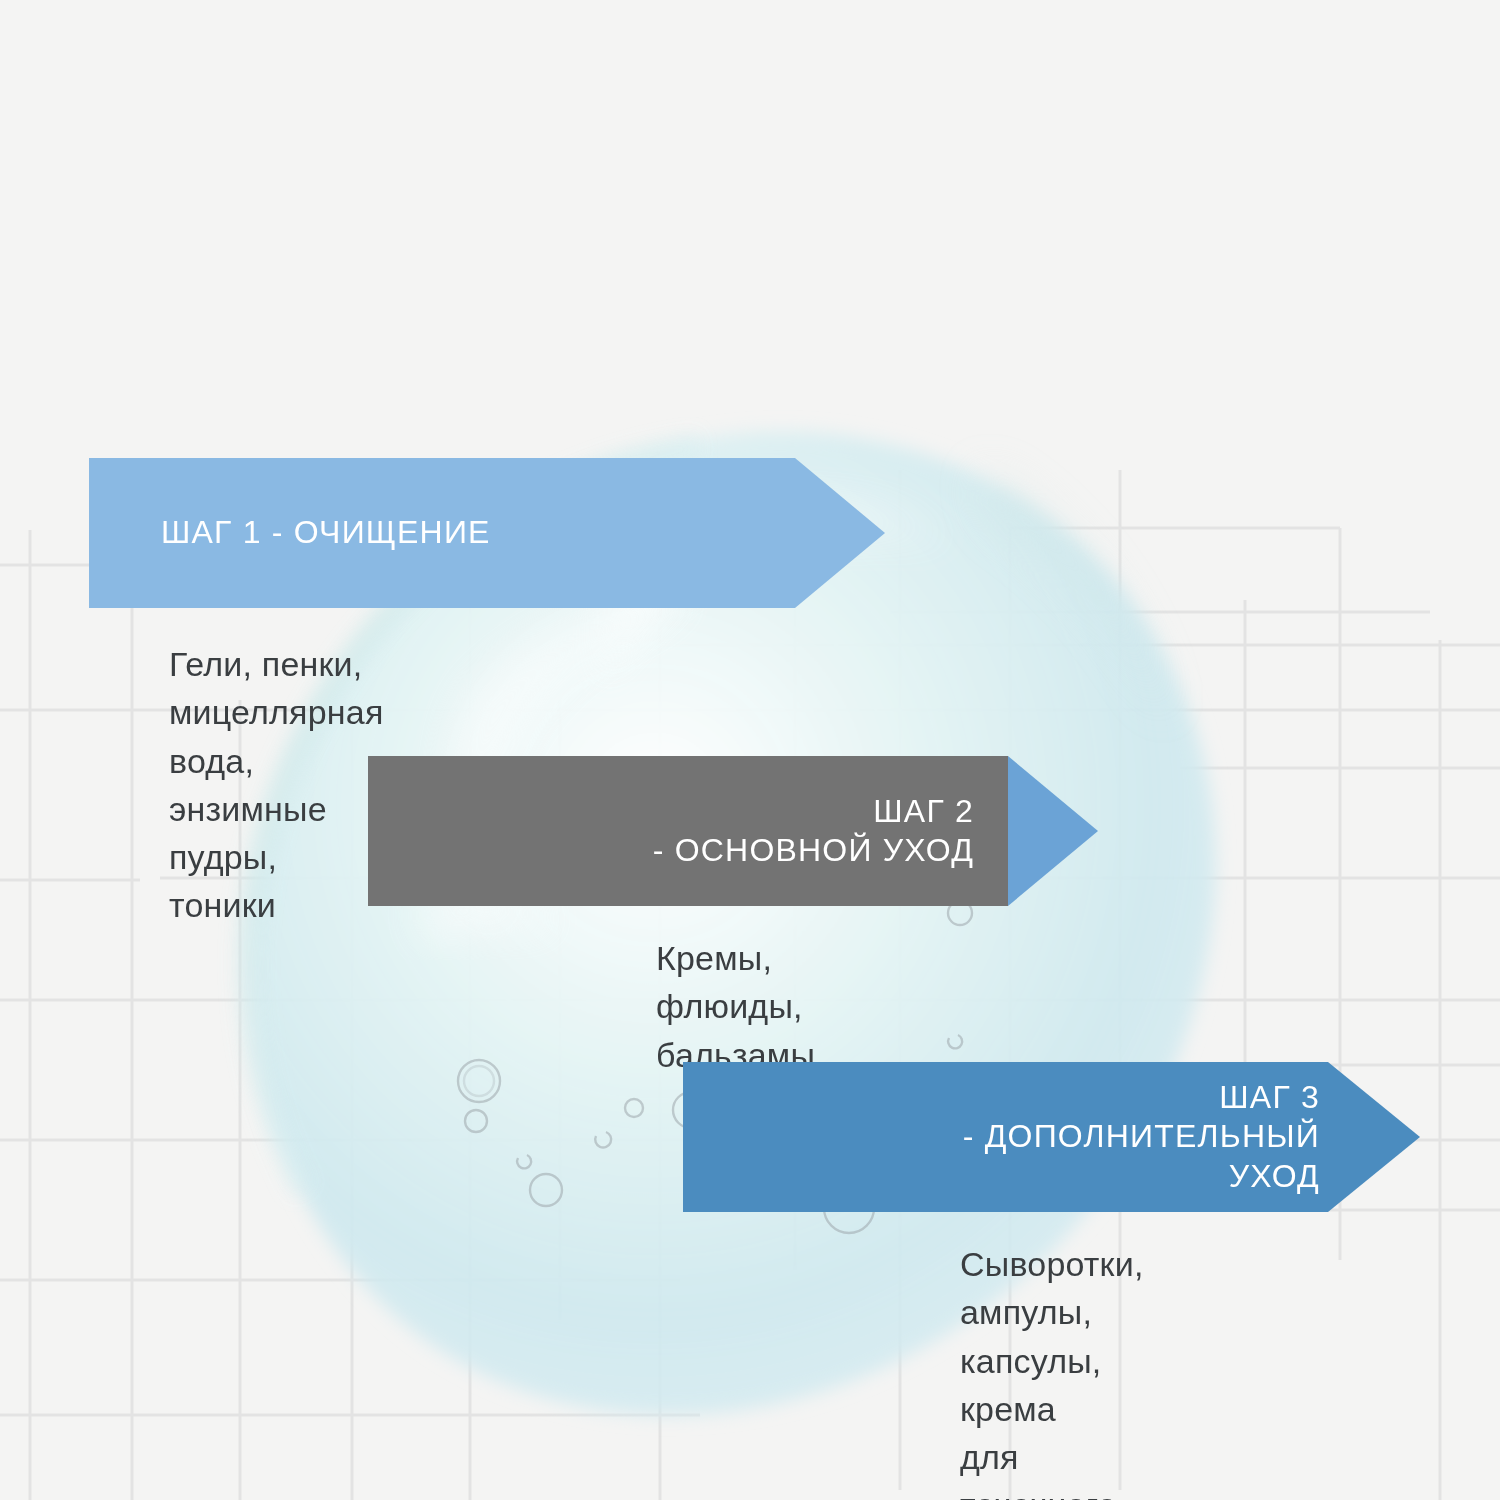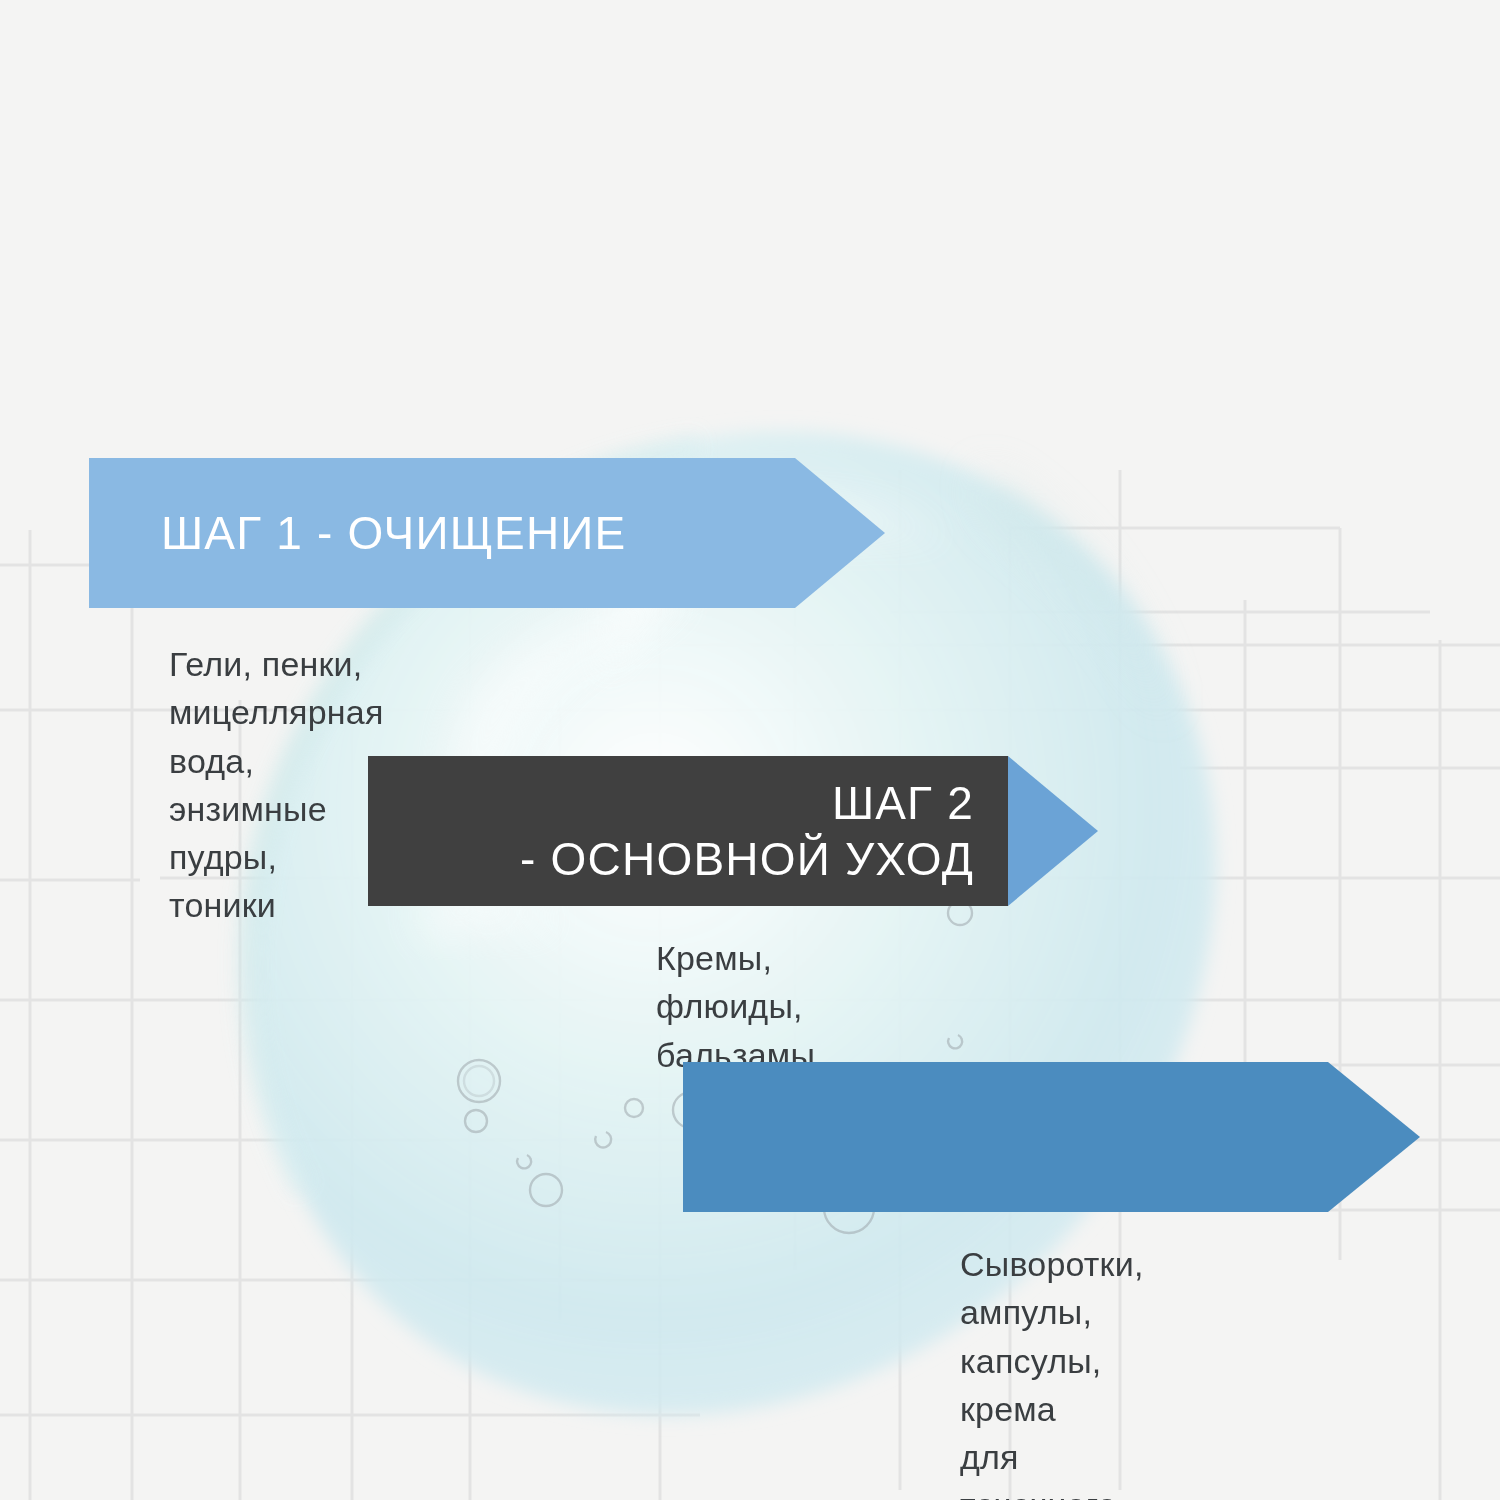--- a/index.html
+++ b/index.html
@@ -72,21 +72,21 @@
     left: 0;
     top: 0;
     display: flex;
     align-items: center;
     box-sizing: border-box;
   }
   .step-arrow .label {
     position: relative;
     z-index: 2;
     color: #ffffff;
-    font-size: 46px;
+    font-size: 32px;
     line-height: 1.22;
     letter-spacing: 1.2px;
     white-space: pre-line;
     font-weight: 400;
   }
   .step-caption {
     position: absolute;
     color: #3a3e41;
     font-size: 34px;
     line-height: 1.42;
@@ -107,21 +107,21 @@
     border-top: 75px solid transparent;
     border-bottom: 75px solid transparent;
     border-left: 90px solid #8ab9e3;
   }
   #step1 .step-caption { left: 80px; top: 182px; }
 
   
   #step2 { left: 368px; top: 756px; }
   #step2 .step-arrow {
     width: 640px; height: 150px;
-    background: #404040;
+    background: #737373;
     padding-right: 34px;
     justify-content: flex-end;
     text-align: right;
     align-items: center;
   }
   #step2 .arrow-tip {
     position: absolute; left: 640px; top: 0;
     width: 0; height: 0;
     border-top: 75px solid transparent;
     border-bottom: 75px solid transparent;
@@ -273,20 +273,23 @@
     <div class="step-arrow">
       <span class="label">ШАГ 2
 - ОСНОВНОЙ УХОД</span>
       <span class="arrow-tip"></span>
     </div>
     <div class="step-caption">Кремы, флюиды, бальзамы</div>
   </div>
 
   <div class="step" id="step3">
     <div class="step-arrow">
+      <span class="label">ШАГ 3
+- ДОПОЛНИТЕЛЬНЫЙ
+УХОД</span>
       <span class="arrow-tip"></span>
     </div>
     <div class="step-caption">Сыворотки, ампулы,
 капсулы, крема
 для точечного ухода,
 пилинги, маски</div>
   </div>
 
 </div>
 

